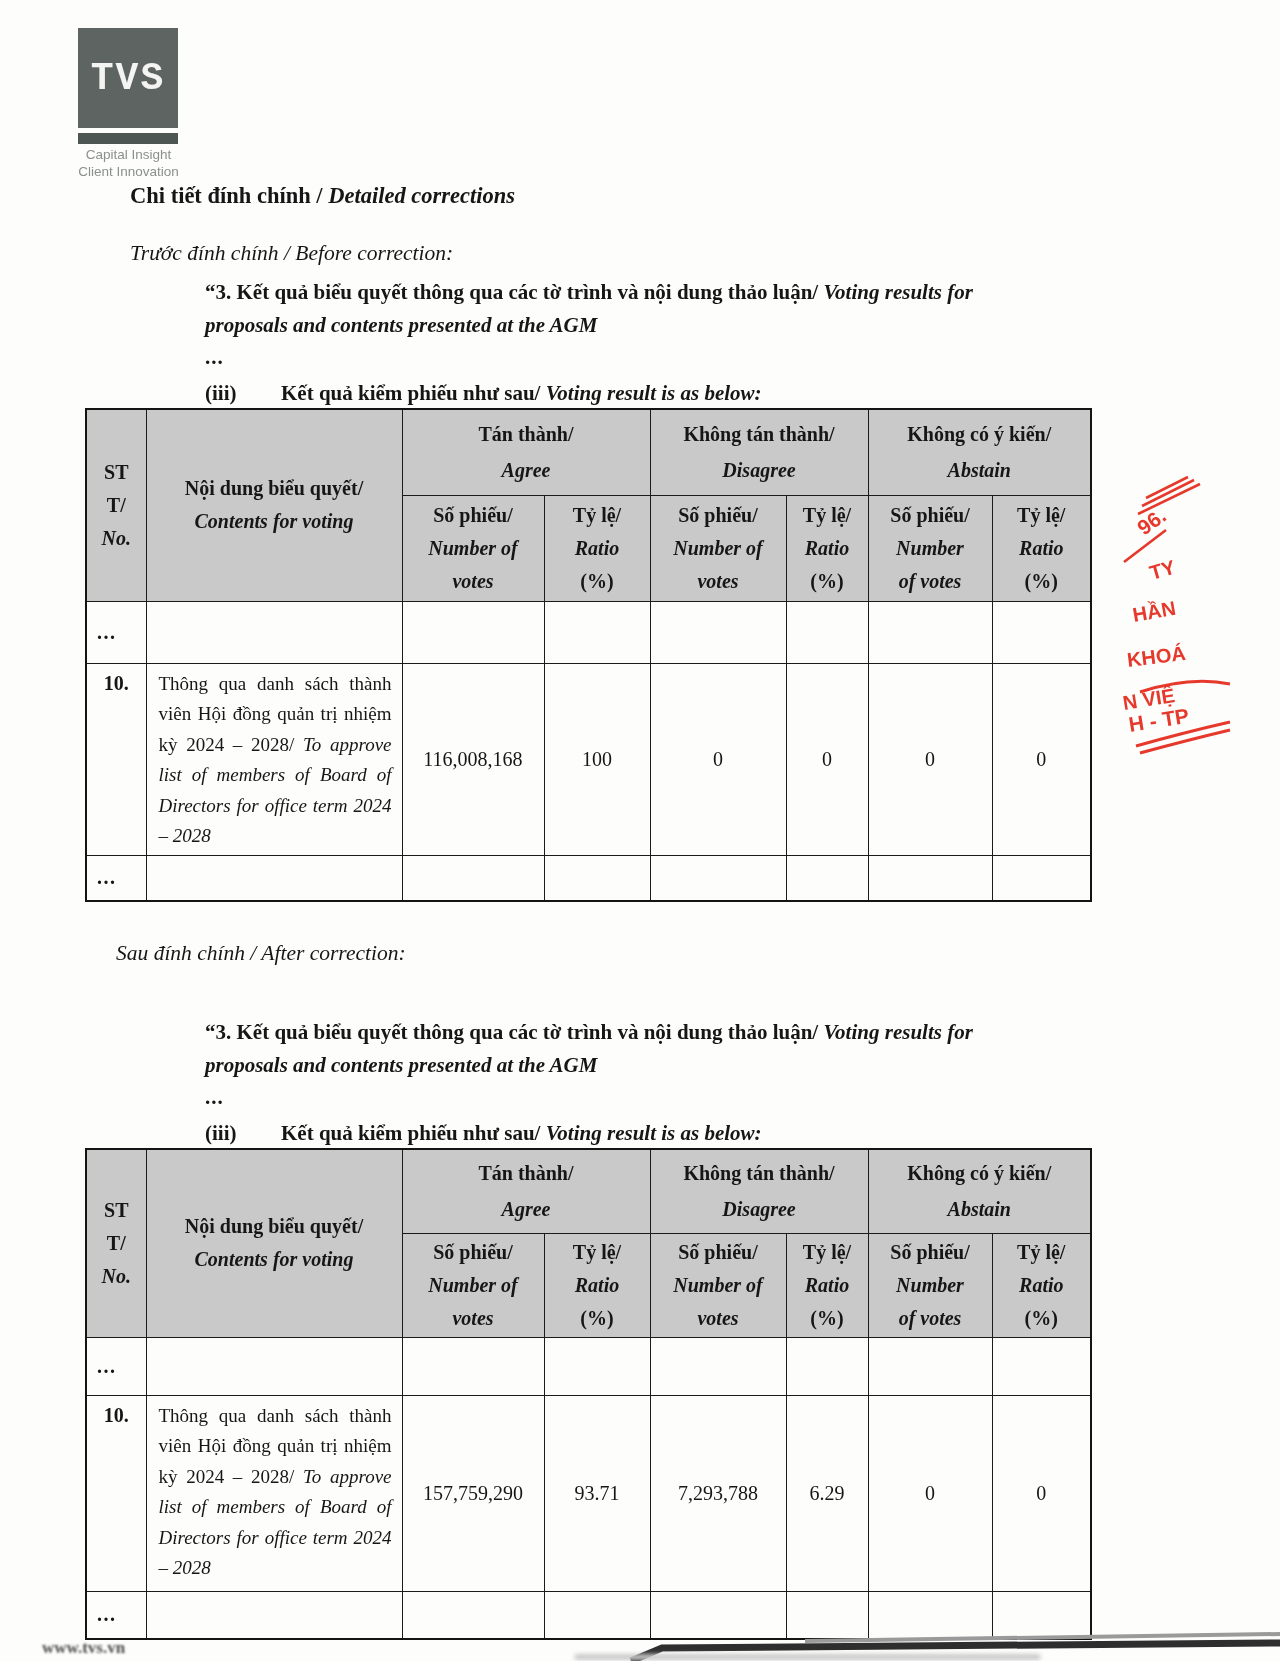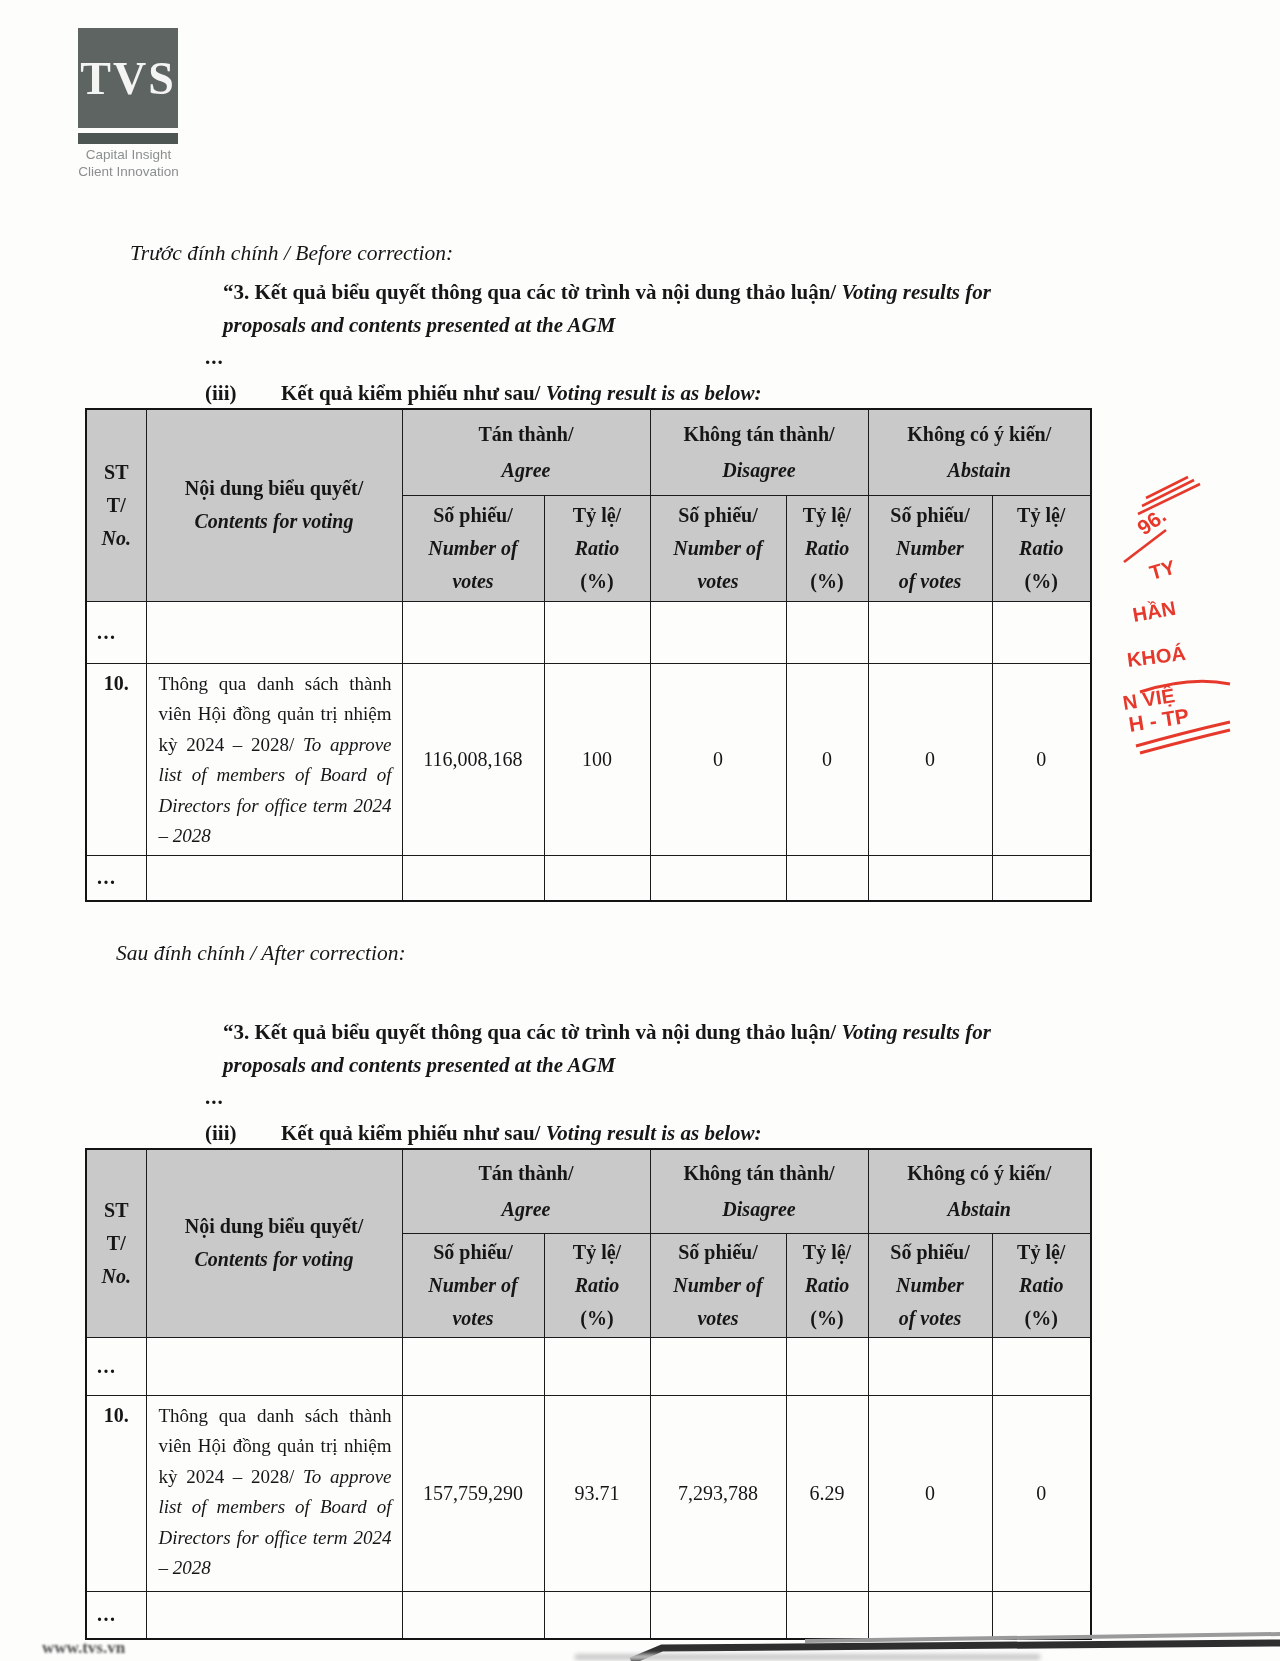--- a/index.html
+++ b/index.html
@@ -2,31 +2,31 @@
 <html><head>
 <meta charset="utf-8">
 <style>
   html,body{margin:0;padding:0;background:#e8e8e8;}
   .page{position:relative;width:1280px;height:1661px;background:#fdfdfc;overflow:hidden;
         font-family:"Liberation Serif",serif;color:#161616;}
 
   
   .logo-square{position:absolute;left:78px;top:28px;width:100px;height:100px;background:#5d6462;
                display:flex;align-items:center;justify-content:center;}
-  .logo-square span{color:#f4f4f2;font-size:46px;font-weight:bold;letter-spacing:2px;
-                    font-family:Liberation Serif, serif;text-align:right;}
+  .logo-square span{color:#f4f4f2;font-size:38px;font-weight:bold;letter-spacing:2px;
+                    font-family:Liberation Mono, monospace;text-align:right;}
   .logo-bar{position:absolute;left:78px;top:133px;width:100px;height:11px;background:#4e5654;}
   .logo-tagline{position:absolute;left:46px;top:146px;width:165px;text-align:center;
                 font-family:"Liberation Sans",sans-serif;font-size:13.5px;line-height:17px;
                 color:#8b908e;filter:blur(.3px);}
   .it{font-style:italic;}
   .h-title{position:absolute;left:130px;top:183px;font-size:22.5px;font-weight:bold;}
   .h-label{position:absolute;font-size:21.5px;font-weight:normal;font-style:italic;}
   .quote{position:absolute;left:205px;width:945px;font-weight:bold;font-size:21px;}
-  .ql{line-height:33px;margin-left:18px;}
+  .ql{line-height:33px;}
   .q-ell{margin-top:7px;line-height:16px;letter-spacing:1px;}
   .q-item{margin-top:13px;line-height:30px;}
   .item-no{display:inline-block;width:76px;}
 
   
   .vote-table{position:absolute;left:85px;width:1005px;border-collapse:collapse;table-layout:fixed;
               border:2.5px solid #141414;font-size:20px;}
   .vote-table td{border:1.6px solid #1b1b1b;text-align:center;vertical-align:middle;
                  padding:0 4px;overflow:hidden;}
   .vote-table .hd{background:#c9c9c9;font-weight:bold;line-height:33px;}
@@ -56,20 +56,23 @@
 
   <div class="logo-square">
     <span>TVS</span>
   </div>
   <div class="logo-bar"></div>
   <div class="logo-tagline">
     <div>Capital Insight</div>
     <div>Client Innovation</div>
   </div>
 
+  <div class="h-title">
+    <span>Chi tiết đính chính / </span><span class="it">Detailed corrections</span>
+  </div>
   <div class="h-label" style="left:130px;top:241px;">Trước đính chính / Before correction:</div>
 
   <div class="quote" style="top:276px;">
     <div class="ql">
       <span>“3. Kết quả biểu quyết thông qua các tờ trình và nội dung thảo luận/ </span><span class="it">Voting results for</span>
     </div>
     <div class="ql it">proposals and contents presented at the AGM</div>
     <div class="q-ell">...</div>
     <div class="q-item">
       <span class="item-no">(iii)</span><span>Kết quả kiểm phiếu như sau/ </span><span class="it">Voting result is as below:</span>

